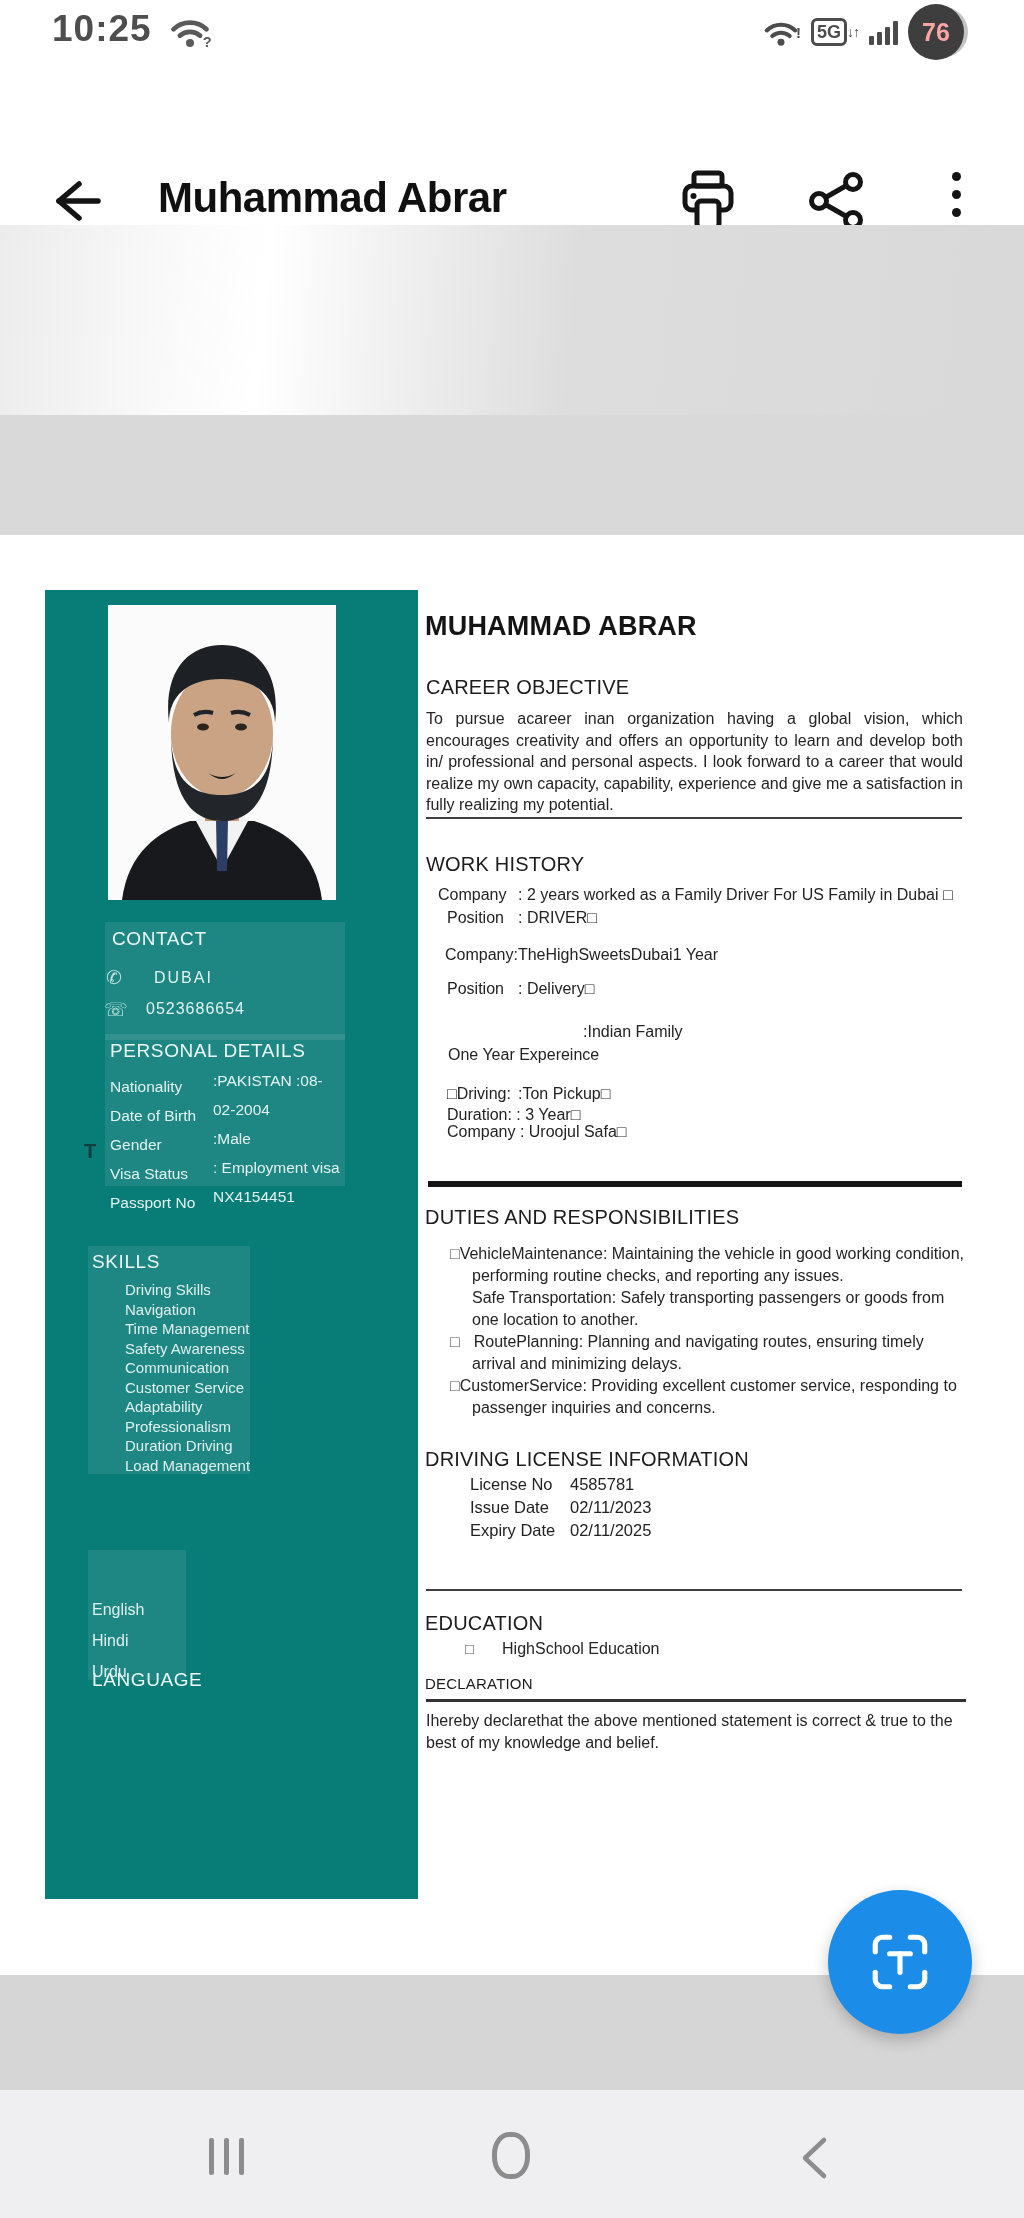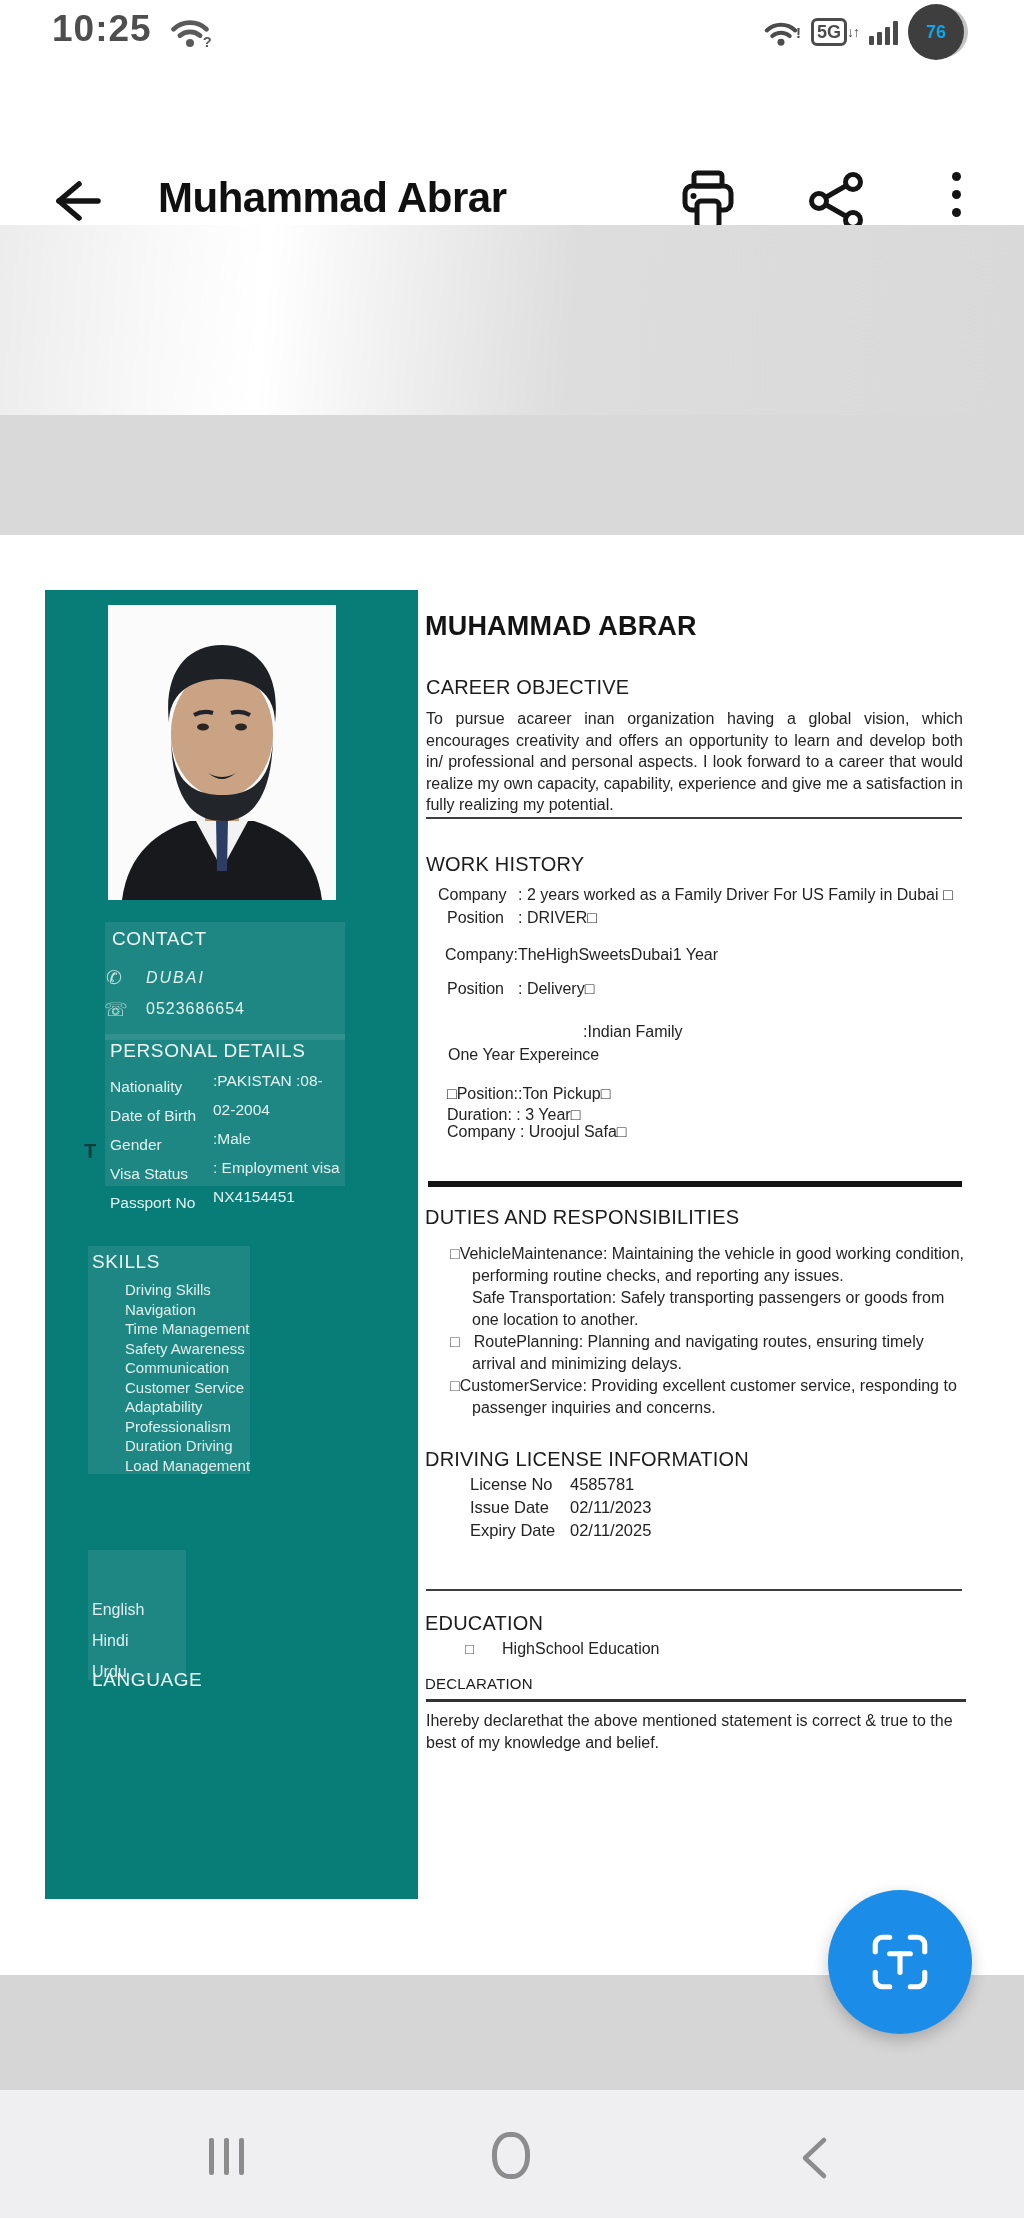--- a/index.html
+++ b/index.html
@@ -14,21 +14,21 @@
   .sb-right{right:56px;top:4px;display:flex;align-items:center;gap:10px;height:56px;}
   .badge5g{display:flex;flex-direction:row;align-items:center;}
   .badge5g-box{border:3px solid #4c4c4c;border-radius:6px;font-size:18px;font-weight:700;color:#4c4c4c;
                padding:0 3px;line-height:22px;}
   .badge5g-arrows{font-size:14px;color:#4c4c4c;line-height:12px;letter-spacing:-1px;}
   .bars{display:flex;align-items:flex-end;gap:3px;height:26px;}
   .bars div{width:5px;background:#4a4a4a;border-radius:1px;}
   .battery{position:relative;width:60px;height:56px;}
   .battery-bg{position:absolute;right:0;top:2px;width:54px;height:52px;border-radius:50%;background:#c3c3c3;}
   .battery-core{position:absolute;left:0;top:0;width:56px;height:56px;border-radius:50%;background:#3e3e3e;
-                color:#0ea5e9;display:flex;align-items:center;justify-content:center;font-size:18px;font-weight:700;}
+                color:#fca5a5;display:flex;align-items:center;justify-content:center;font-size:25px;font-weight:700;}
   .excl{font-size:15px;font-weight:700;color:#4c4c4c;margin-left:-4px;align-self:flex-end;line-height:30px;}
 
   
   .appbar{left:0;top:60px;width:1024px;height:165px;background:#fff;}
   .app-title{left:158px;top:114px;font-size:42px;font-weight:700;color:#101010;letter-spacing:-0.5px;}
   .iconbtn{cursor:pointer;}
 
   
   .grayband1{left:0;top:225px;width:1024px;height:190px;
      background:linear-gradient(95deg,#ececec 0%,#f9f9f9 16%,#ffffff 26%,#f1f1f1 38%,#dddddd 56%,#d9d9d9 100%);}
@@ -181,21 +181,21 @@
       <ellipse cx="133" cy="122" rx="6" ry="3.5" fill="#2a2520"></ellipse>
       <path d="M86 110 q9 -5 19 -2" stroke="#20242a" stroke-width="4" fill="none"></path>
       <path d="M123 108 q10 -3 19 2" stroke="#20242a" stroke-width="4" fill="none"></path>
       <path d="M100 168 q14 8 28 0 q-8 6 -14 6 q-6 0 -14 -6 Z" fill="#181b1e"></path>
     </svg>
   </div>
 
   <div class="abs sb-box" style="left:105px;top:922px;width:240px;height:118px;"></div>
   <div class="abs sb-heading" style="left:112px;top:928px;">CONTACT</div>
   <div class="abs sb-icon" style="left:106px;top:966px;">✆</div>
-  <div class="abs sb-text" style="left:146px;top:969px;letter-spacing:2px;font-style:italic;">DUBAI</div>
+  <div class="abs sb-text" style="left:154px;top:969px;letter-spacing:2px;">DUBAI</div>
   <div class="abs sb-icon" style="left:104px;top:998px;">☏</div>
   <div class="abs sb-text" style="left:146px;top:1000px;letter-spacing:1px;">0523686654</div>
 
   <div class="abs sb-box" style="left:105px;top:1034px;width:240px;height:152px;"></div>
   <div class="abs sb-heading" style="left:110px;top:1040px;">PERSONAL DETAILS</div>
   <div class="abs" style="left:110px;top:1069px;">
     <div class="p-row">
         <span class="p-label">Nationality</span>
         <span>:PAKISTAN :08-</span>
       </div>
@@ -263,21 +263,21 @@
       <span class="wh-label" style="width:71px;">Position</span>
       <span>: Delivery□</span>
     </div>
   <div class="abs wh-row" style="left:583px;top:1023px;">
       <span>:Indian Family</span>
     </div>
   <div class="abs wh-row" style="left:448px;top:1046px;">
       <span>One Year Expereince</span>
     </div>
   <div class="abs wh-row" style="left:447px;top:1085px;">
-      <span class="wh-label" style="width:71px;">□Position:</span>
+      <span class="wh-label" style="width:71px;">□Driving:</span>
       <span>:Ton Pickup□</span>
     </div>
   <div class="abs wh-row" style="left:447px;top:1106px;">
       <span>Duration: : 3 Year□</span>
     </div>
   <div class="abs wh-row" style="left:447px;top:1123px;">
       <span>Company : Uroojul Safa□</span>
     </div>
 
   <div class="abs cv-heading" style="left:425px;top:1206px;">DUTIES AND RESPONSIBILITIES</div>

